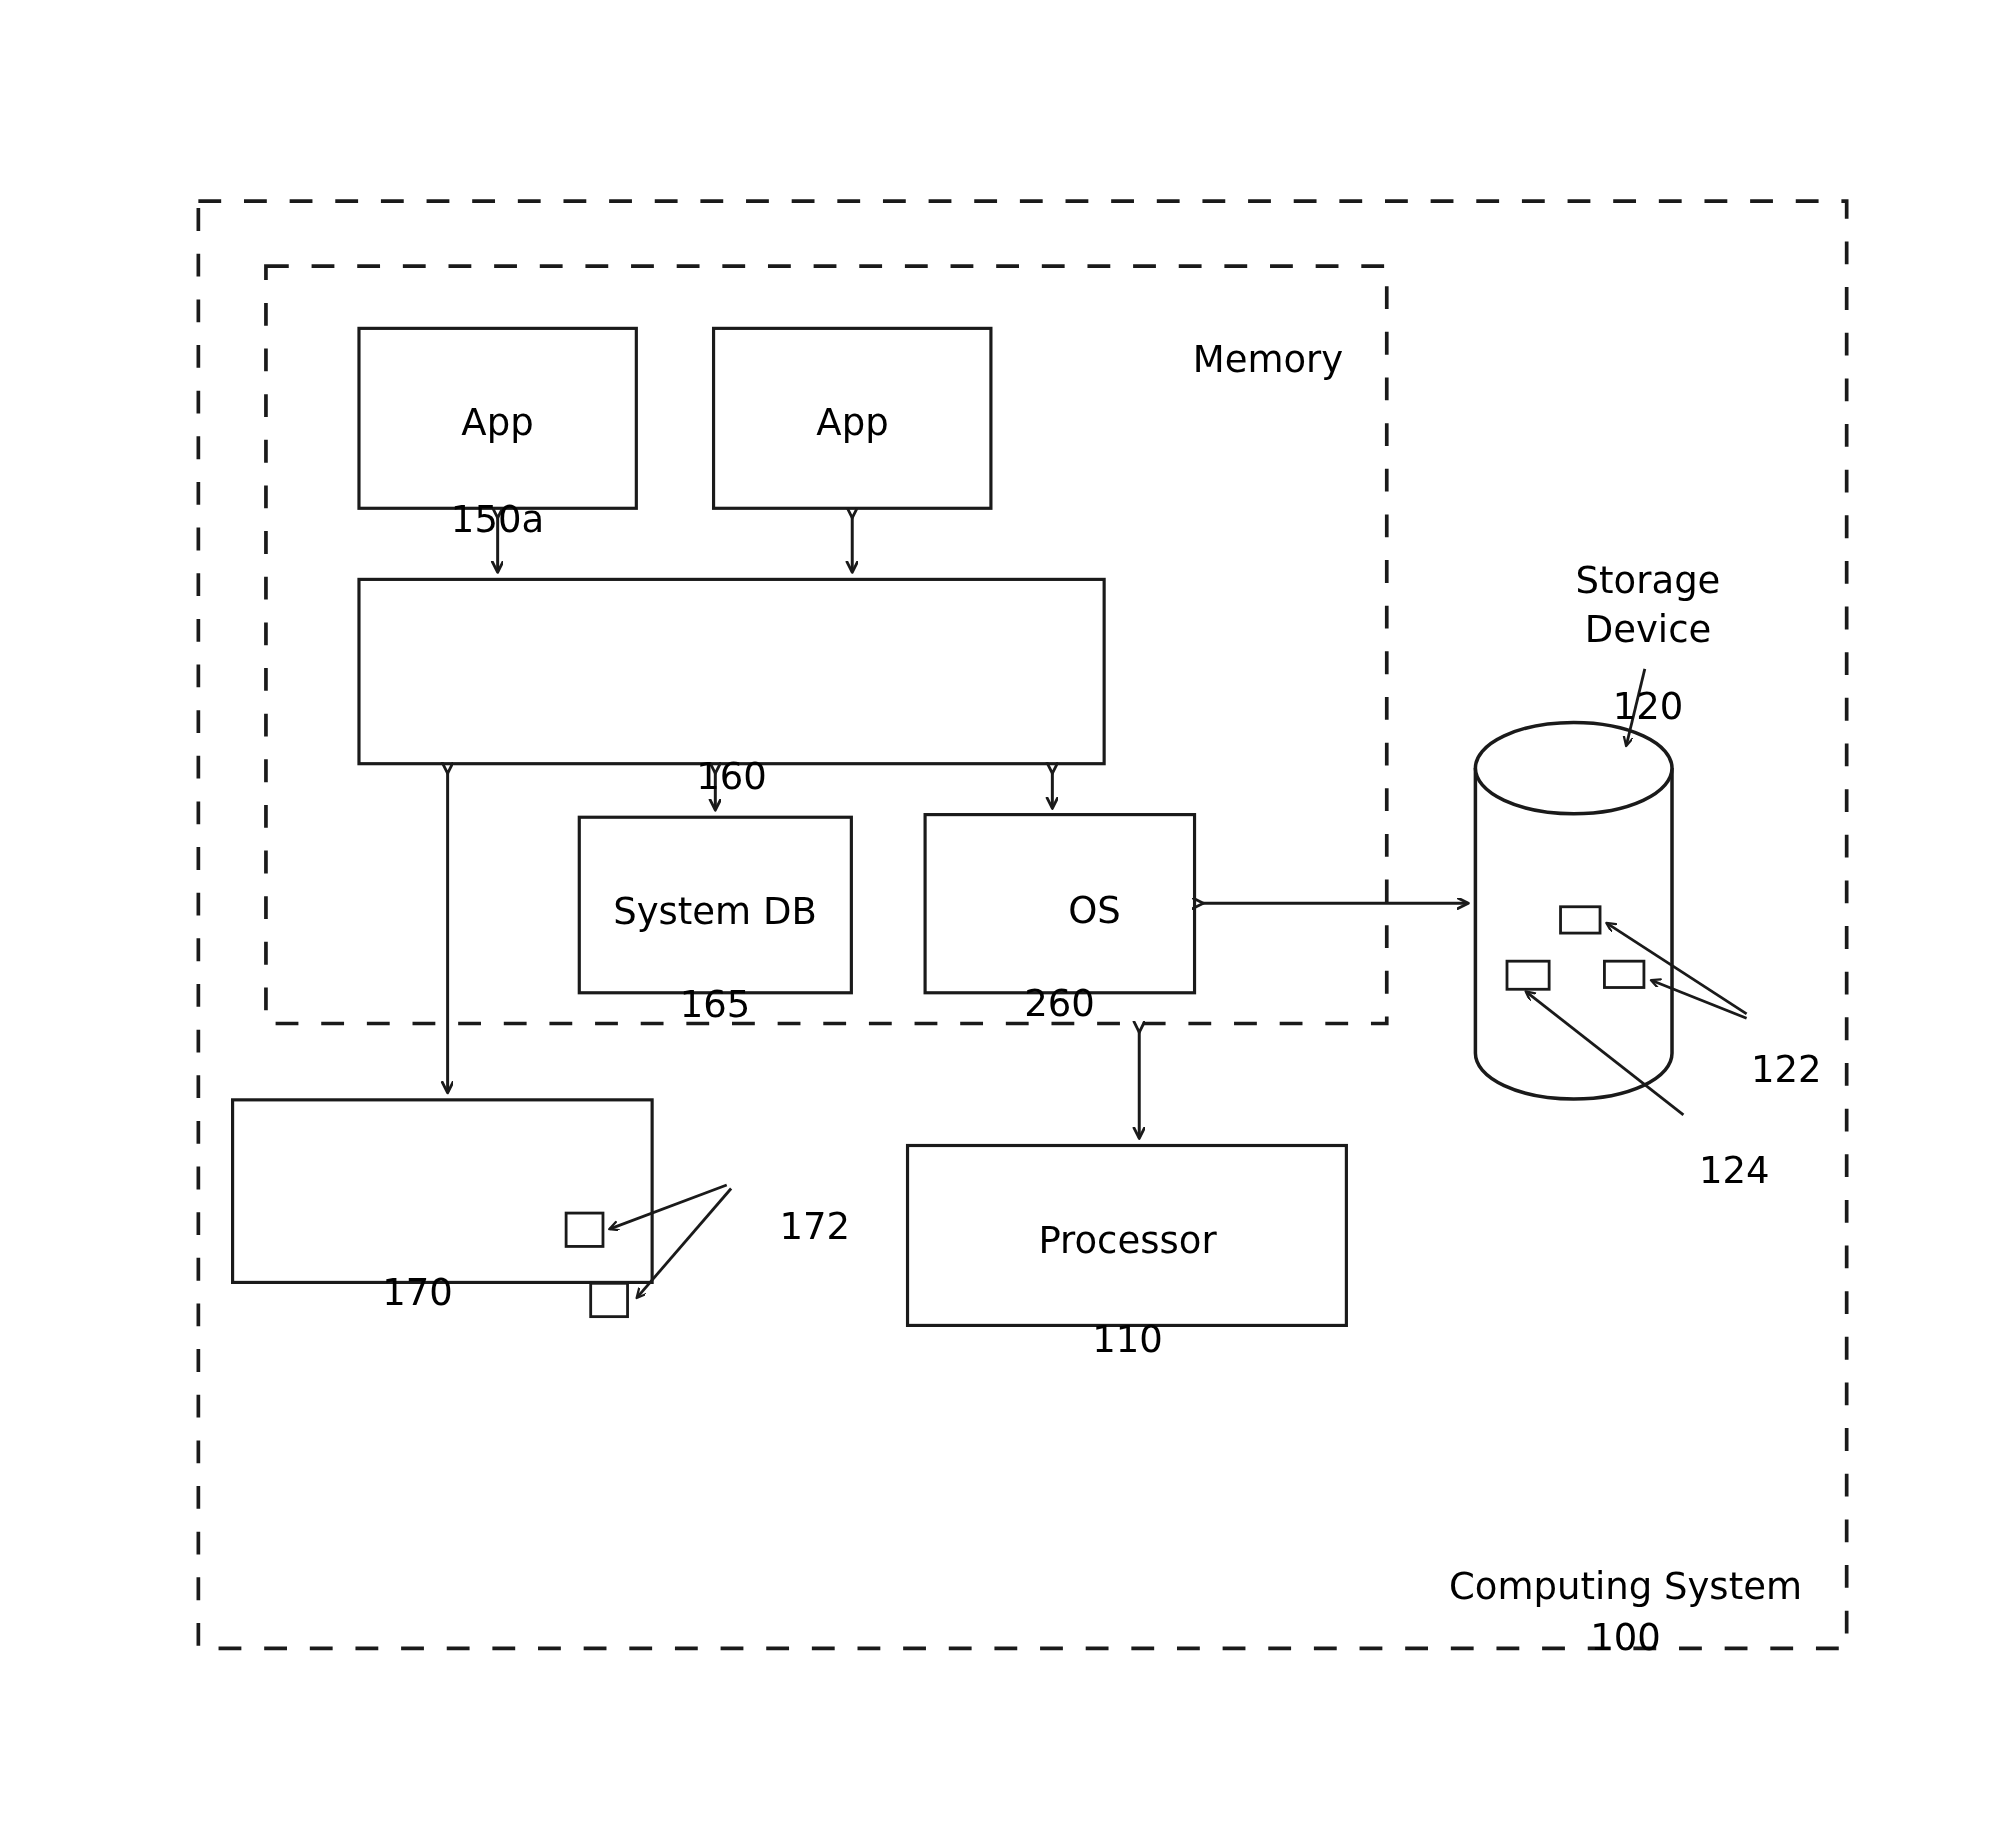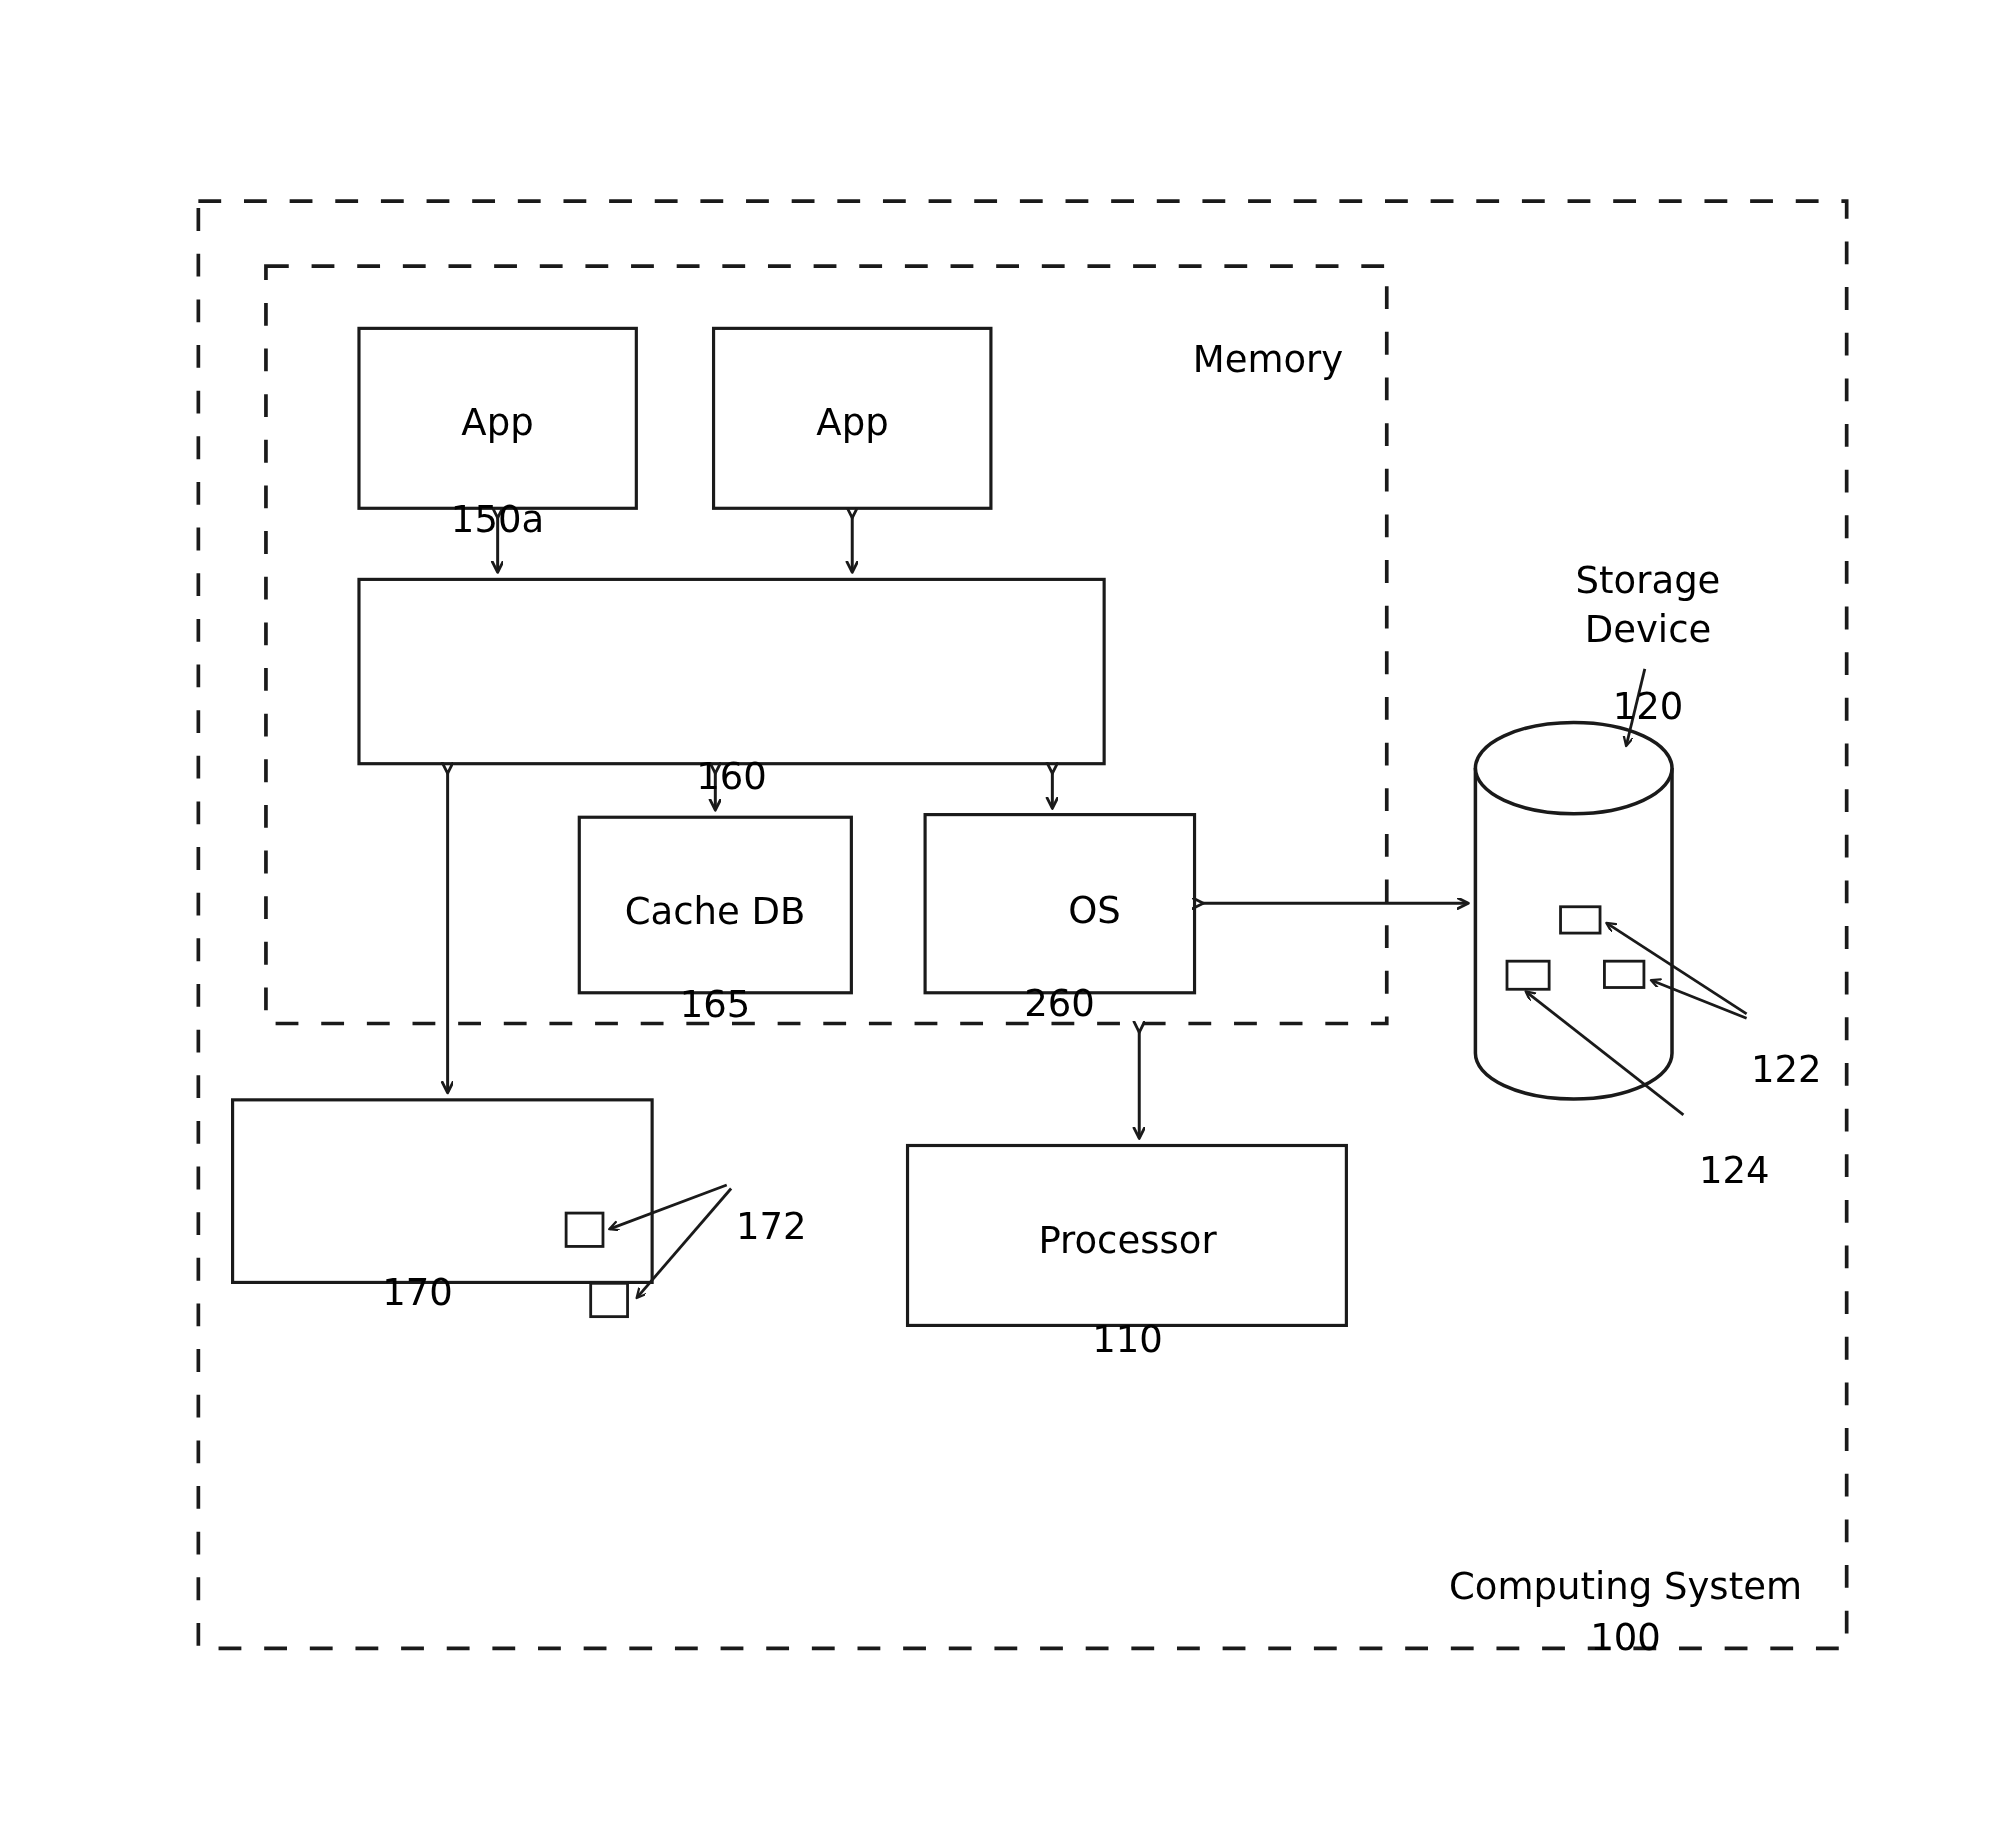--- a/index.html
+++ b/index.html
@@ -103,21 +103,21 @@
 
   <div class="lbl f42" style="left:714px;top:348px;width:277px;">
     <span>App</span>
   </div>
 
   <div class="lbl f42" style="left:359px;top:702px;width:745px;">
     <span>160</span>
   </div>
 
   <div class="lbl f42" style="left:579px;top:837px;width:272px;">
-    <span>Cache DB</span>
+    <span>System DB</span>
   </div>
   <div class="lbl f42" style="left:579px;top:930px;width:272px;">
     <span>165</span>
   </div>
 
   <div class="lbl f42" style="left:925px;top:836px;width:269px;padding-left:35px;">
     <span>OS</span>
   </div>
   <div class="lbl f42" style="left:925px;top:929px;width:269px;">
     <span>260</span>
@@ -147,21 +147,21 @@
   </div>
 
   <div class="lbl f42" style="left:1751px;top:995px;width:114px;text-align:left;">
     <span>122</span>
   </div>
 
   <div class="lbl f42" style="left:1699px;top:1096px;width:114px;text-align:left;">
     <span>124</span>
   </div>
 
-  <div class="lbl f42" style="left:736px;top:1152px;width:114px;text-align:left;">
+  <div class="lbl f42" style="left:736px;top:1152px;width:114px;text-align:right;">
     <span>172</span>
   </div>
 
   <div class="lbl f42" style="left:1441px;top:1512px;width:369px;">
     <span>Computing System</span>
   </div>
   <div class="lbl f42" style="left:1441px;top:1563px;width:369px;">
     <span>100</span>
   </div>
 

